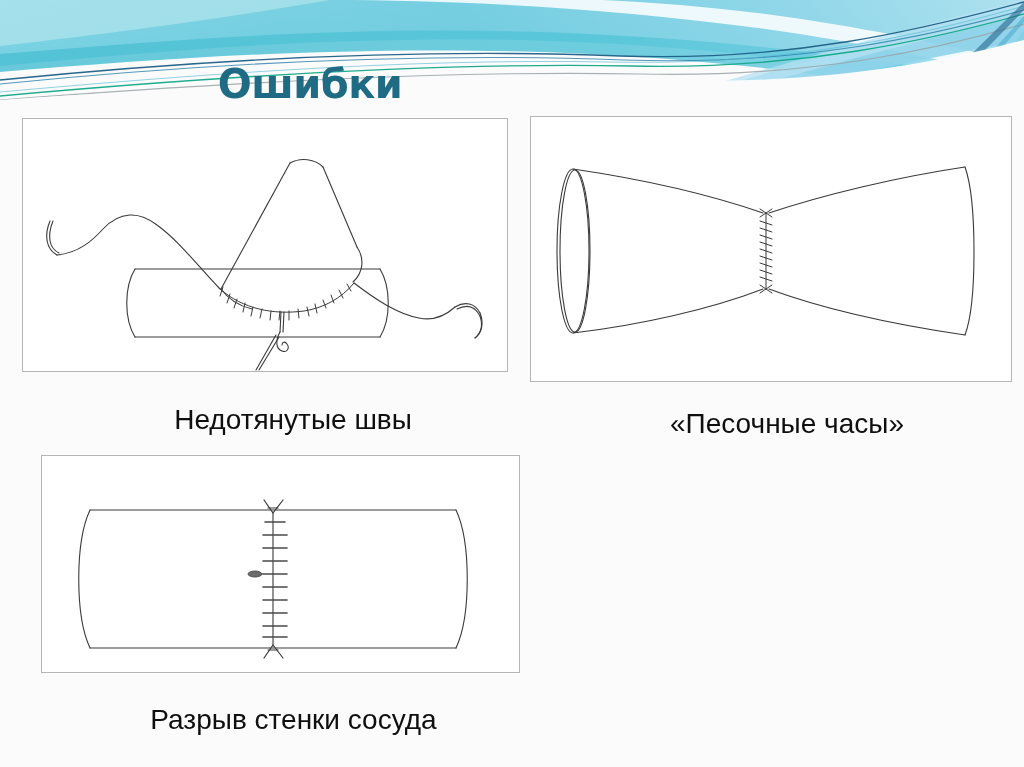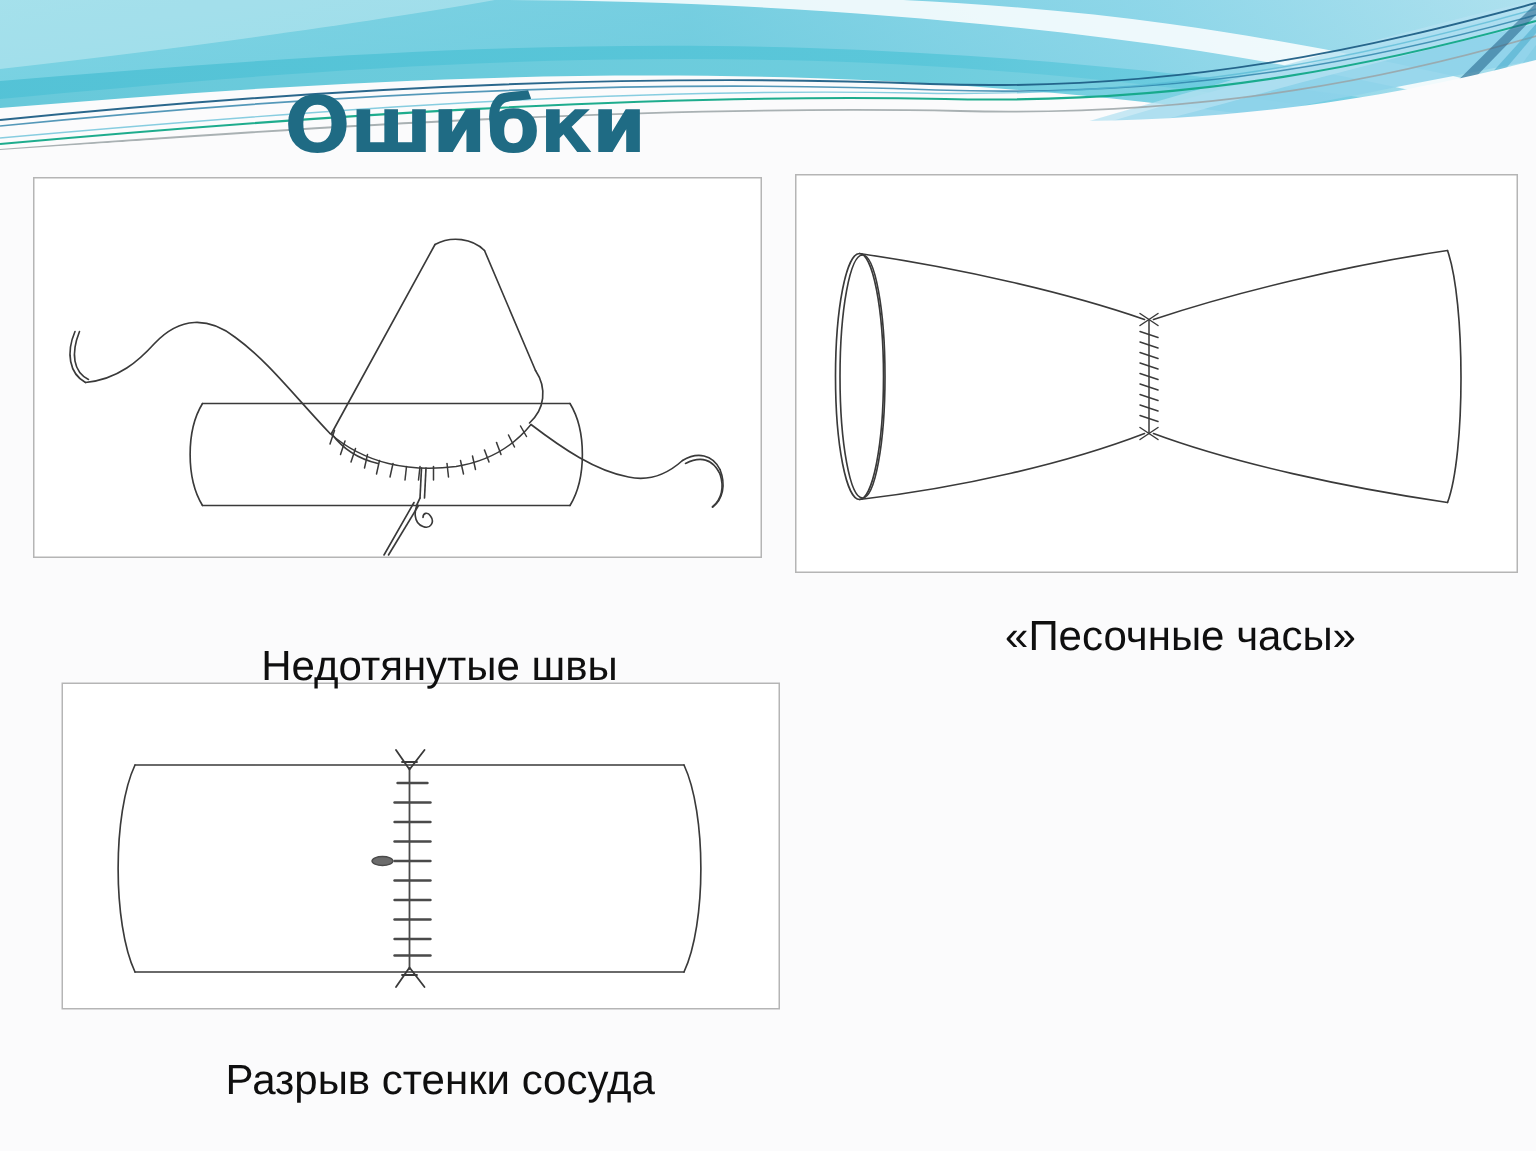--- a/index.html
+++ b/index.html
@@ -27,21 +27,21 @@
 
   
   #slide-title {
     position: absolute;
     left: 0;
     top: 55px;
     width: 620px;
     text-align: center;
     font-family: "DejaVu Sans", sans-serif;
     font-weight: bold;
-    font-size: 52px;
+    font-size: 40px;
     line-height: 58px;
     letter-spacing: -0.5px;
     color: #1f6b84;
     white-space: nowrap;
   }
 
   
   .figure-box {
     position: absolute;
     background: #ffffff;
@@ -57,21 +57,21 @@
   
   .caption {
     position: absolute;
     font-family: "Liberation Sans", sans-serif;
     font-size: 28px;
     line-height: 34px;
     color: #0f0f0f;
     text-align: center;
     white-space: nowrap;
   }
-  #caption-1 { left: 43px;  top: 403px; width: 500px; margin-top: 24px; }
+  #caption-1 { left: 43px;  top: 403px; width: 500px; }
   #caption-2 { left: 537px; top: 407px; width: 500px; }
   #caption-3 { left: 54px;  top: 703px; width: 479px; }
 </style>
 </head>
 <body>
 
 <div id="header-band">
   <svg width="1024" height="120" viewBox="0 0 1024 120" xmlns="http://www.w3.org/2000/svg">
     <defs>
       <linearGradient id="gradCyan" x1="0" y1="0" x2="1" y2="0">

